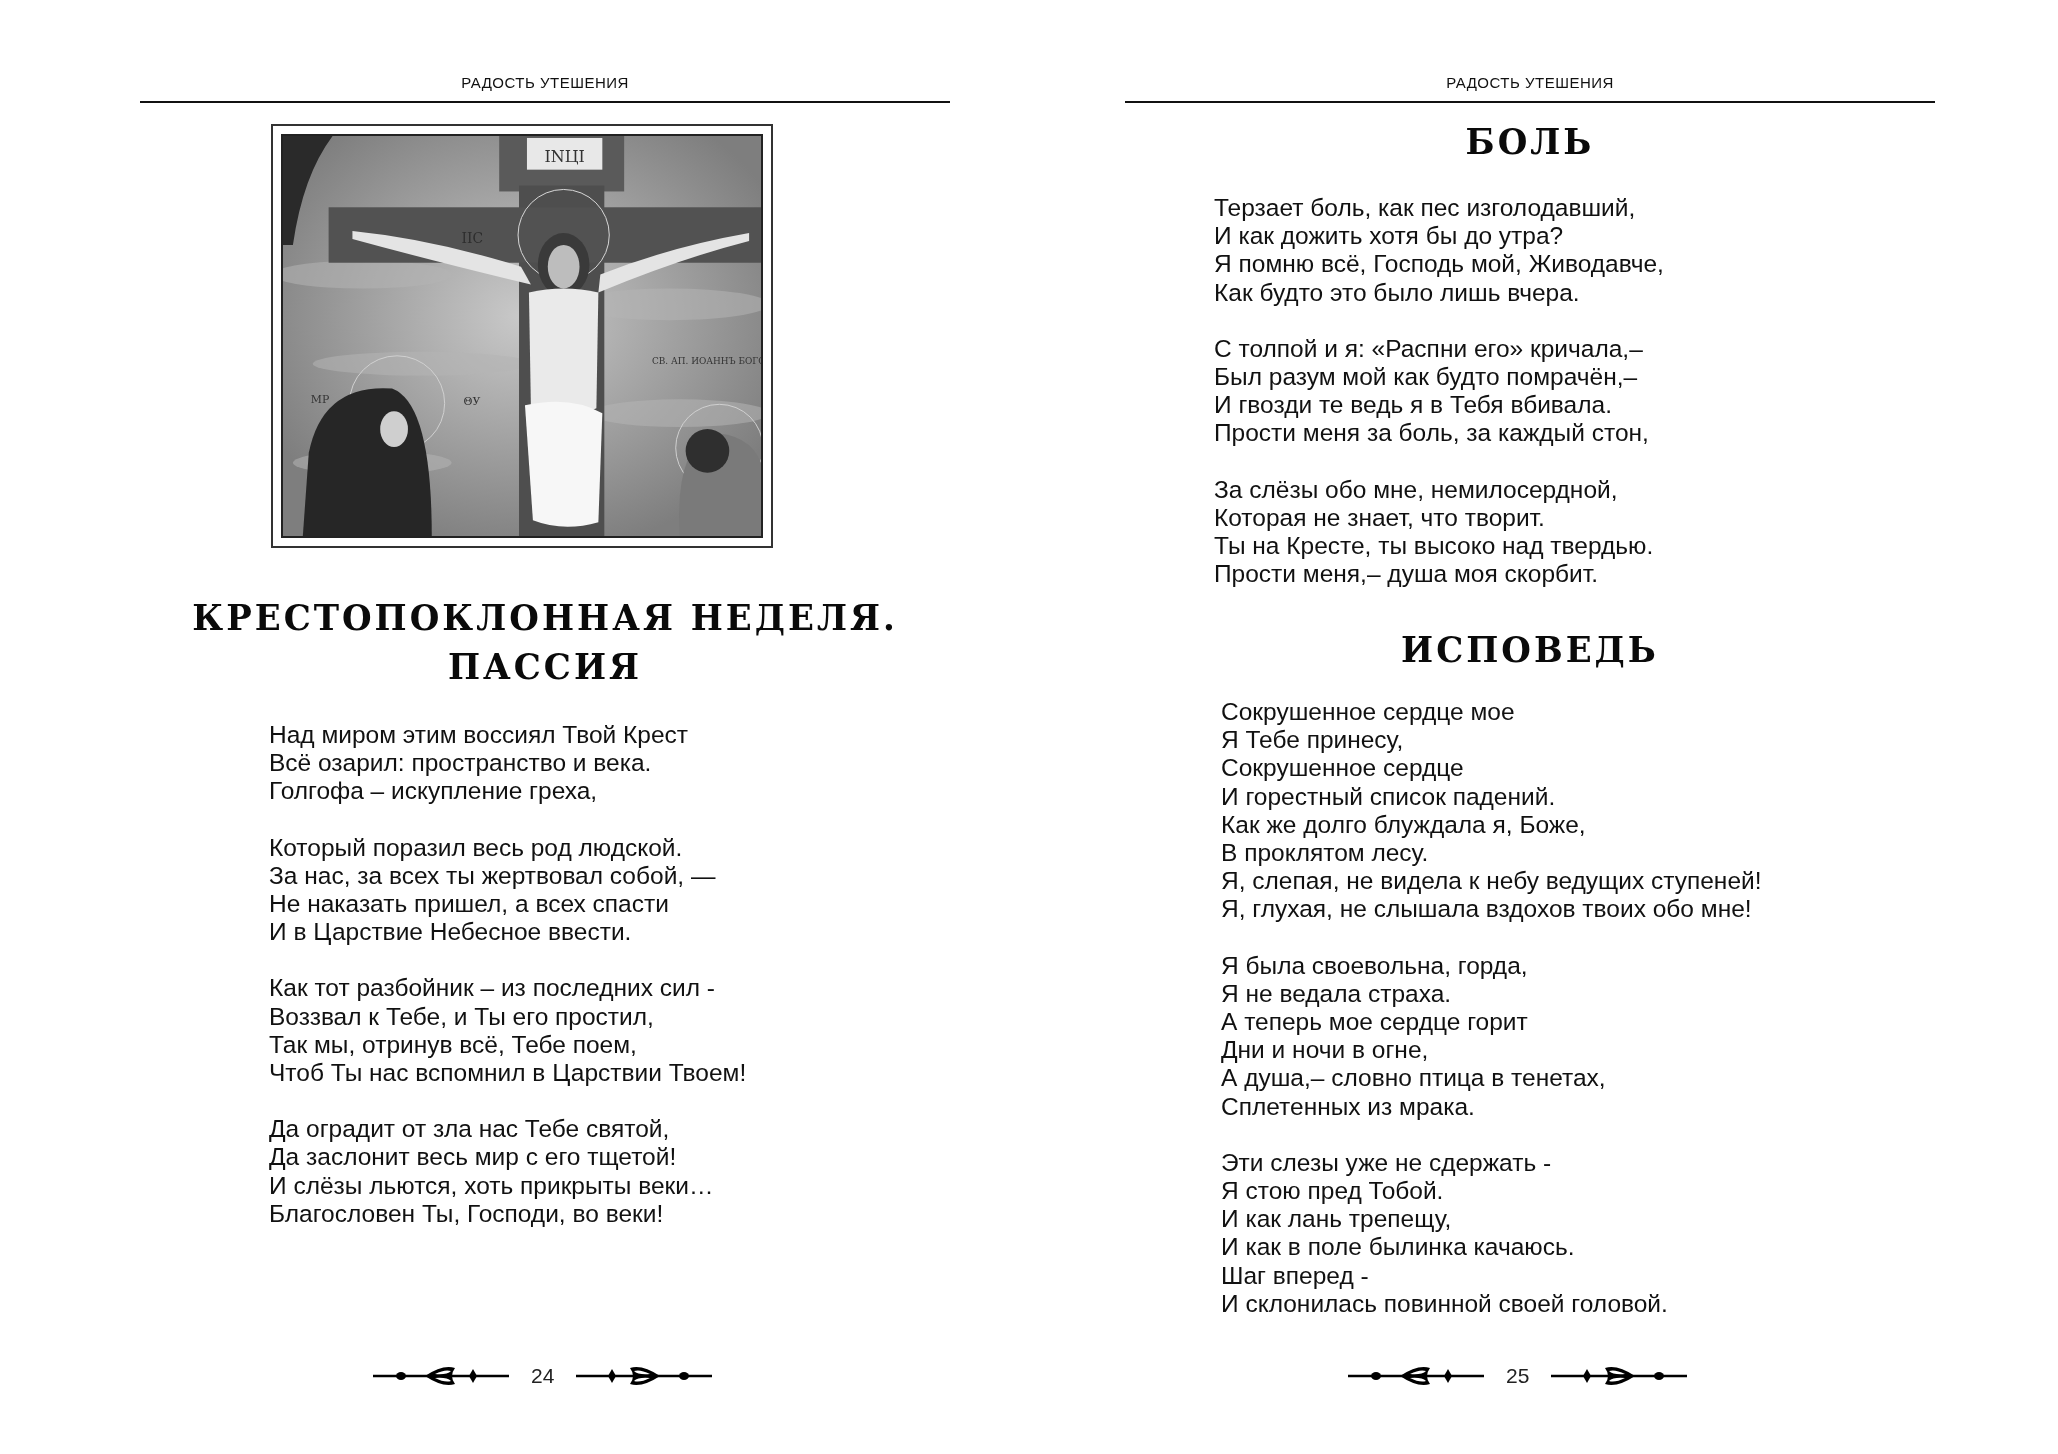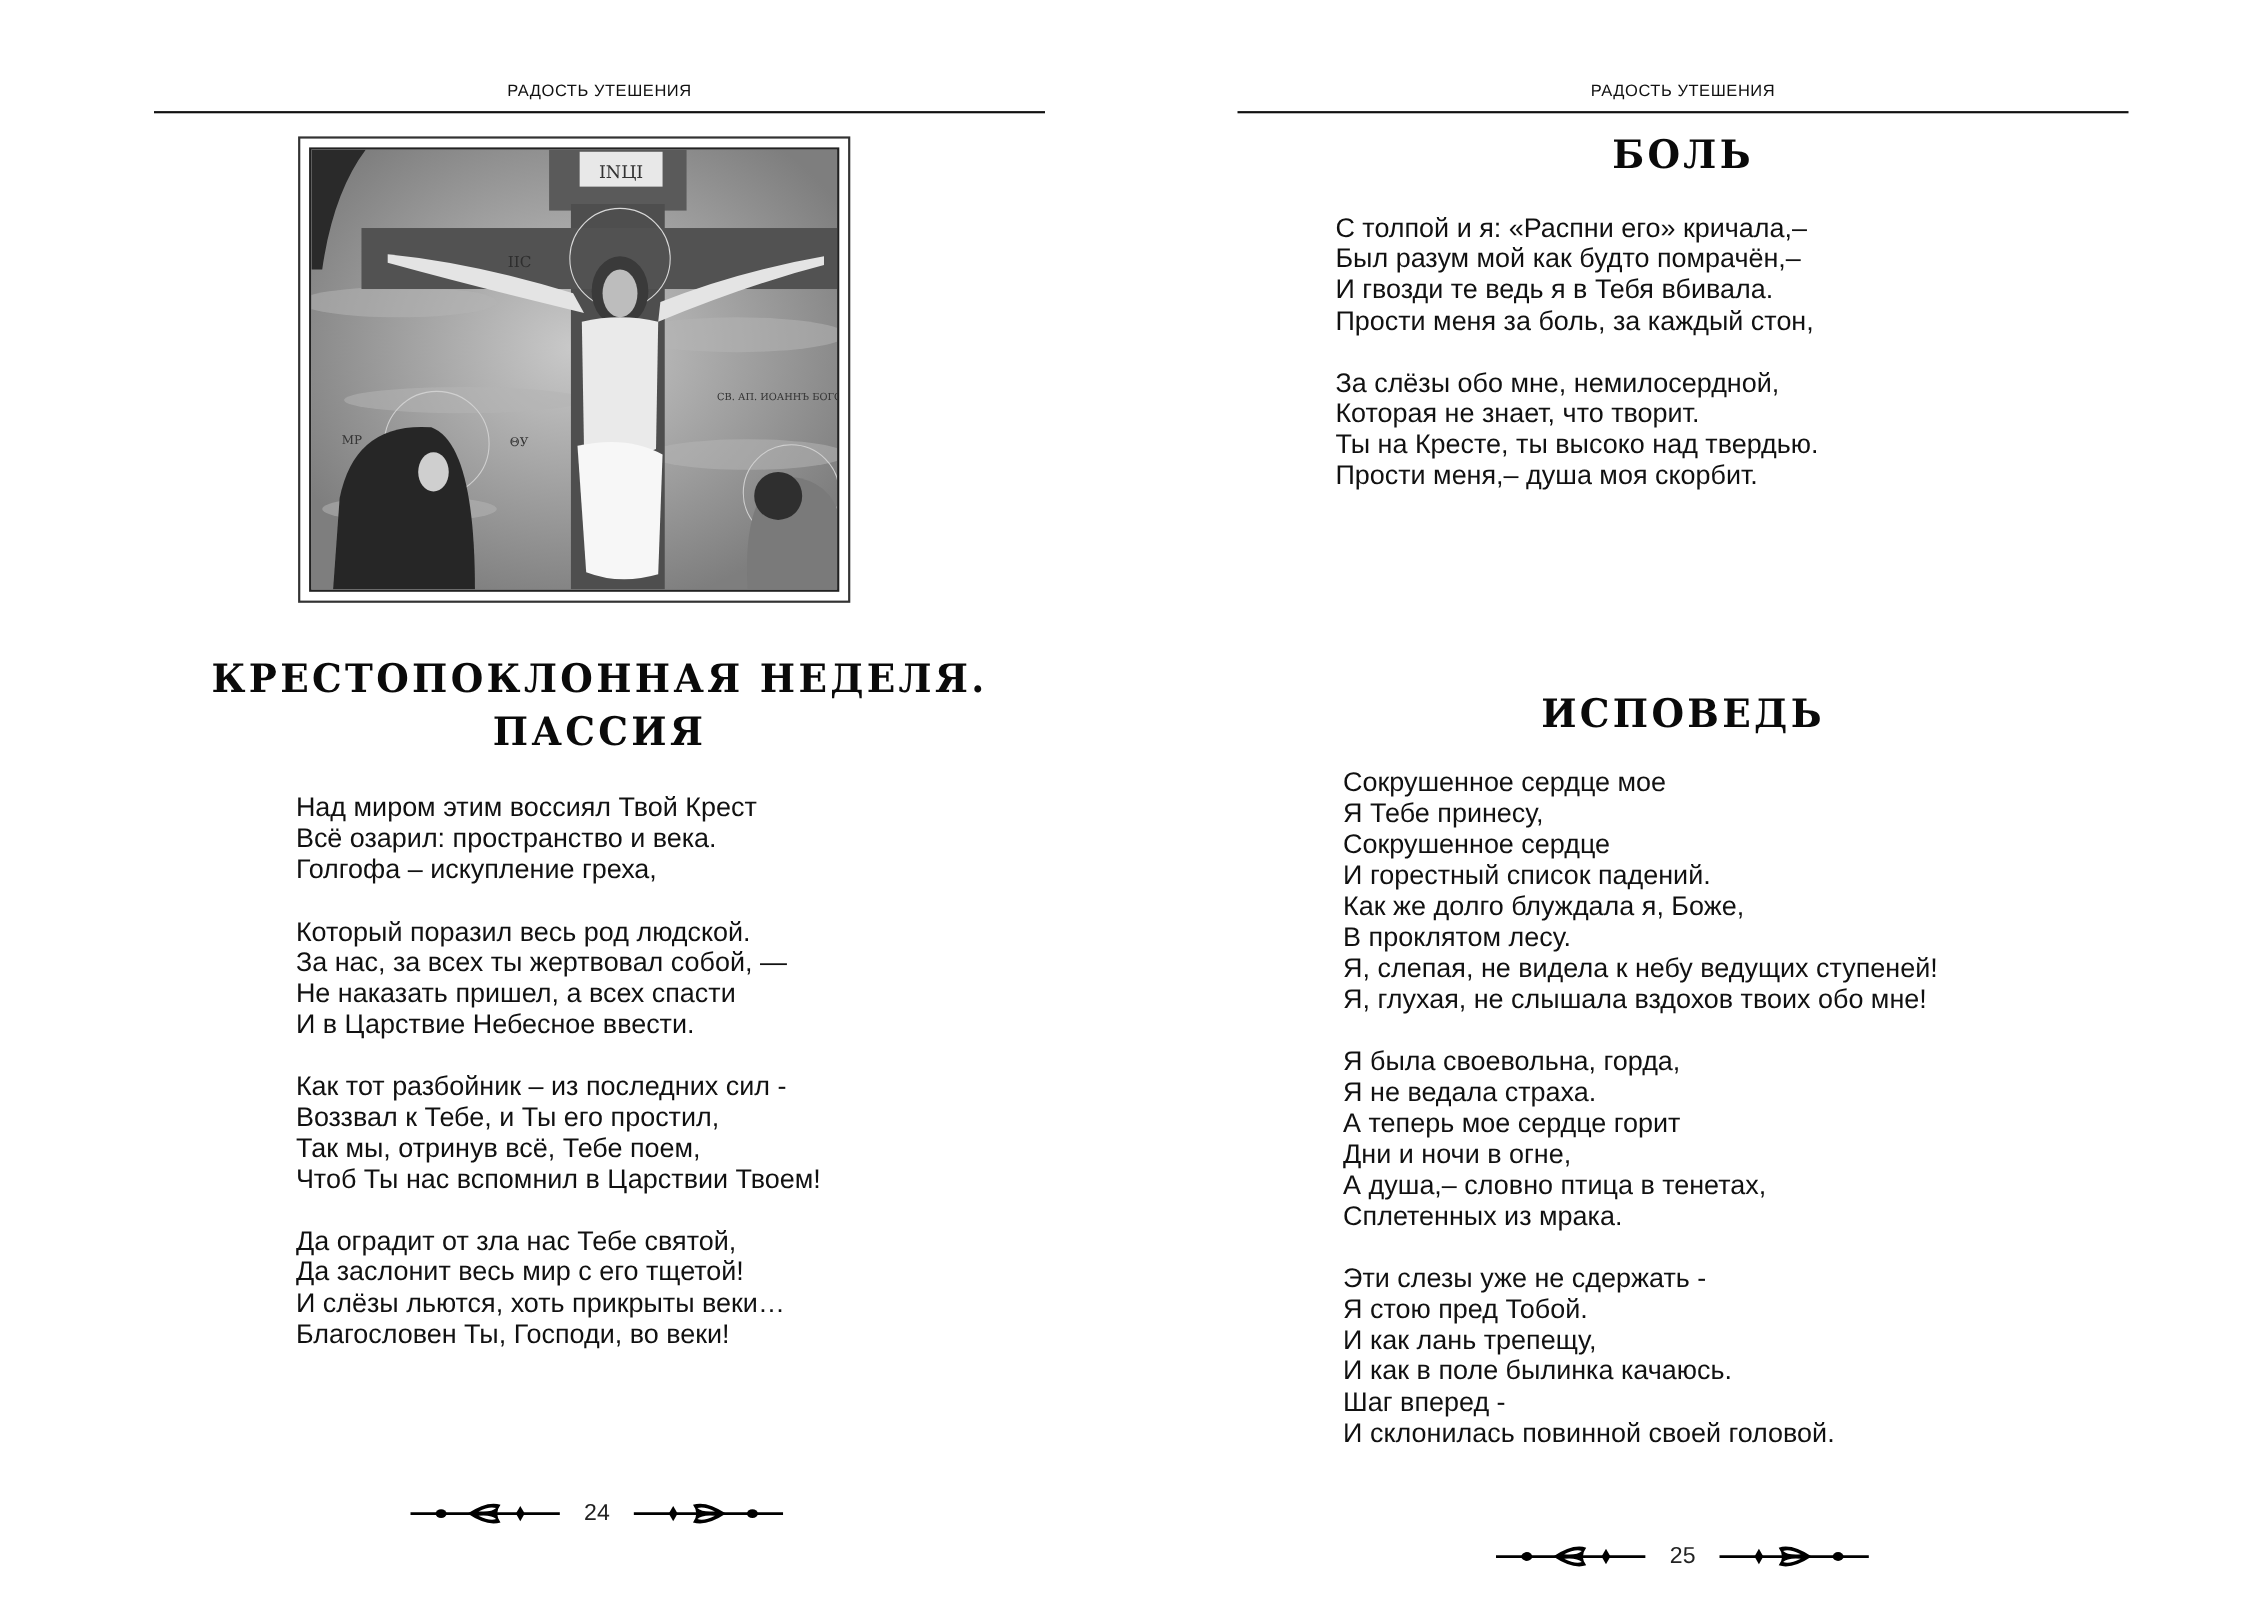--- a/index.html
+++ b/index.html
@@ -178,20 +178,26 @@
   </div>
 
   <div class="page right">
     <div class="running-head">РАДОСТЬ УТЕШЕНИЯ</div>
     <div class="head-rule"></div>
 
     <div class="title pain">БОЛЬ</div>
 
     <div class="poem pain-poem">
       <div class="stanza">
+        <span class="line">Терзает боль, как пес изголодавший,</span>
+        <span class="line">И как дожить хотя бы до утра?</span>
+        <span class="line">Я помню всё, Господь мой, Живодавче,</span>
+        <span class="line">Как будто это было лишь вчера.</span>
+      </div>
+      <div class="stanza">
         <span class="line">С толпой и я: «Распни его» кричала,–</span>
         <span class="line">Был разум мой как будто помрачён,–</span>
         <span class="line">И гвозди те ведь я в Тебя вбивала.</span>
         <span class="line">Прости меня за боль, за каждый стон,</span>
       </div>
       <div class="stanza">
         <span class="line">За слёзы обо мне, немилосердной,</span>
         <span class="line">Которая не знает, что творит.</span>
         <span class="line">Ты на Кресте, ты высоко над твердью.</span>
         <span class="line">Прости меня,– душа моя скорбит.</span>
@@ -223,21 +229,21 @@
         <span class="line">Эти слезы уже не сдержать -</span>
         <span class="line">Я стою пред Тобой.</span>
         <span class="line">И как лань трепещу,</span>
         <span class="line">И как в поле былинка качаюсь.</span>
         <span class="line">Шаг вперед -</span>
         <span class="line">И склонилась повинной своей головой.</span>
       </div>
     </div>
 
     <div class="folio">
-      <div class="folio-inner" style="left:235px;margin-top:39px;">
+      <div class="folio-inner" style="left:223px;">
         <svg class="ornament" viewBox="0 0 136 24">
           <line x1="0" y1="12" x2="136" y2="12" stroke="#000" stroke-width="2.5"></line>
           <ellipse cx="28" cy="12" rx="5" ry="4" fill="#000"></ellipse>
           <path d="M52,12 Q70,0 82,4 Q76,12 82,20 Q70,24 52,12 Z" fill="#000"></path>
           <path d="M62,10 Q72,5 78,7 Q74,11 62,10 Z M62,14 Q72,19 78,17 Q74,13 62,14 Z" fill="#fff"></path>
           <path d="M96,12 L100,5 L104,12 L100,19 Z" fill="#000"></path>
         </svg>
         <span class="folio-num">25</span>
         <svg class="ornament" viewBox="0 0 136 24">
           <line x1="0" y1="12" x2="136" y2="12" stroke="#000" stroke-width="2.5"></line>

